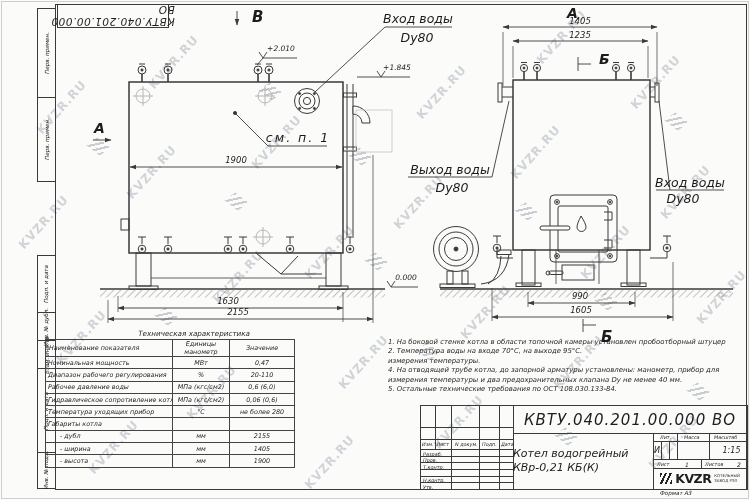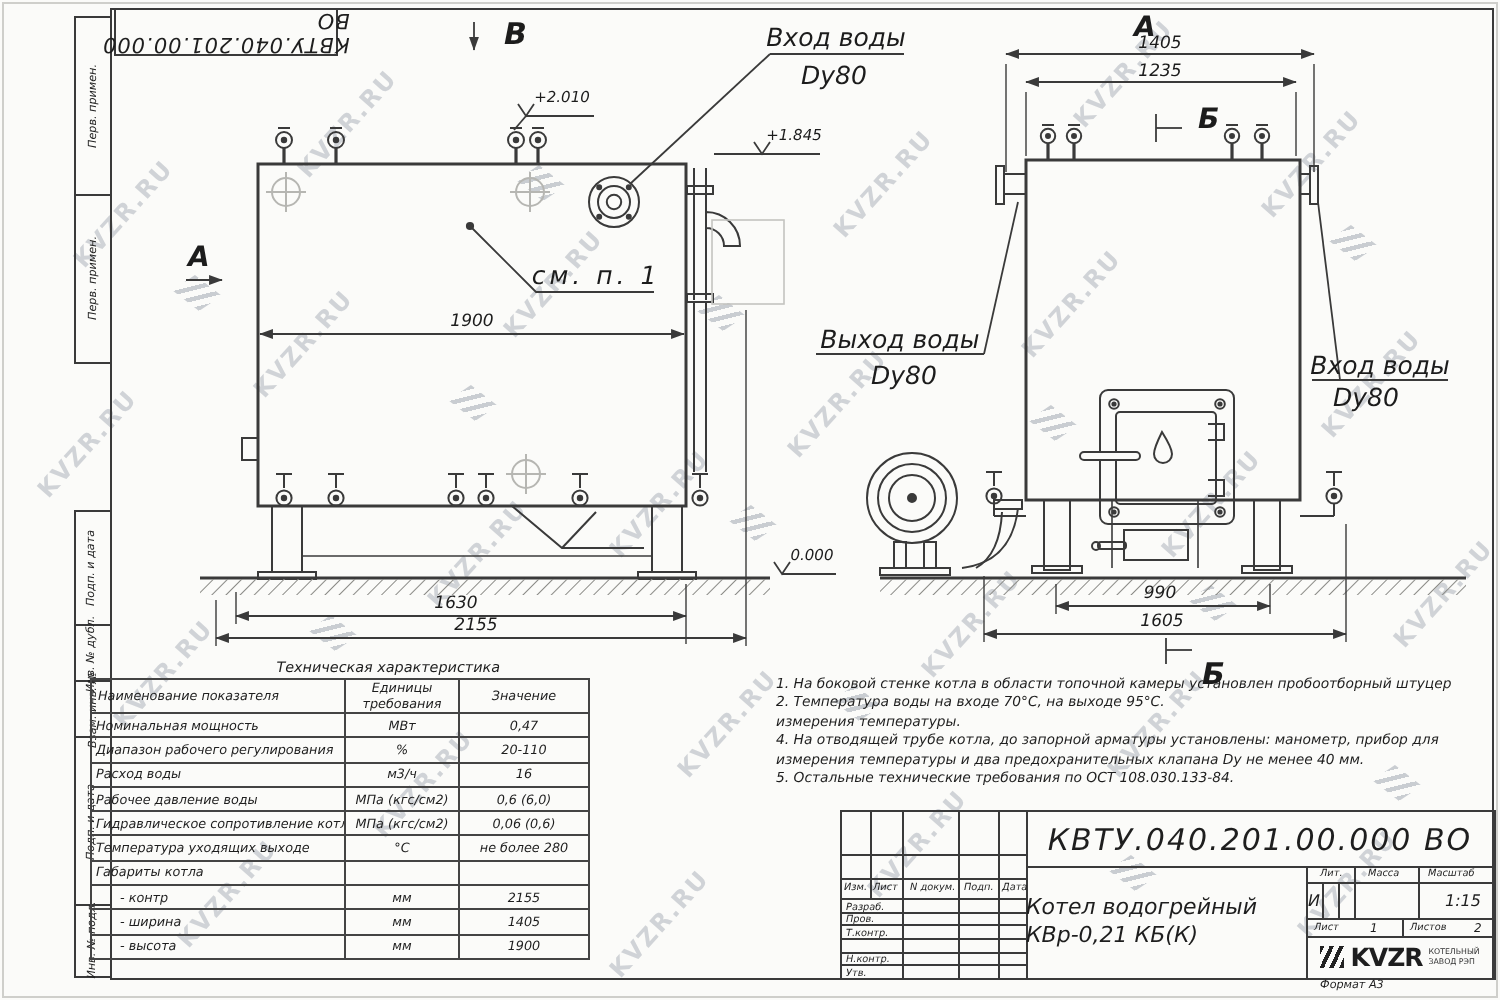--- a/index.html
+++ b/index.html
@@ -449,61 +449,56 @@
     </g>
   </svg>
 
   <div class="abs spec-title">Техническая характеристика</div>
   <table class="spec">
     <tbody>
         <tr>
       <th style="width:121px;text-align:left;padding-left:3px;">Наименование показателя</th>
       <th style="width:52px;" class="c">
         <div>Единицы</div>
-        <div>требования</div>
+        <div>манометр</div>
       </th>
       <th style="width:60px;" class="c">Значение</th>
     </tr>
     <tr>
           <td>Номинальная мощность</td>
           <td class="c">МВт</td>
           <td class="c">0,47</td>
         </tr>
     <tr>
           <td>Диапазон рабочего регулирования</td>
           <td class="c">%</td>
           <td class="c">20-110</td>
         </tr>
     <tr>
-          <td>Расход воды</td>
-          <td class="c">м3/ч</td>
-          <td class="c">16</td>
-        </tr>
-    <tr>
           <td>Рабочее давление воды</td>
           <td class="c">МПа (кгс/см2)</td>
           <td class="c">0,6 (6,0)</td>
         </tr>
     <tr>
           <td>Гидравлическое сопротивление котла</td>
           <td class="c">МПа (кгс/см2)</td>
           <td class="c">0,06 (0,6)</td>
         </tr>
     <tr>
-          <td>Температура уходящих выходе</td>
+          <td>Температура уходящих прибор</td>
           <td class="c">°С</td>
           <td class="c">не более 280</td>
         </tr>
     <tr>
           <td>Габариты котла</td>
           <td class="c"></td>
           <td class="c"></td>
         </tr>
     <tr>
-          <td class="indent">- контр</td>
+          <td class="indent">- дубл</td>
           <td class="c">мм</td>
           <td class="c">2155</td>
         </tr>
     <tr>
           <td class="indent">- ширина</td>
           <td class="c">мм</td>
           <td class="c">1405</td>
         </tr>
     <tr>
           <td class="indent">- высота</td>

